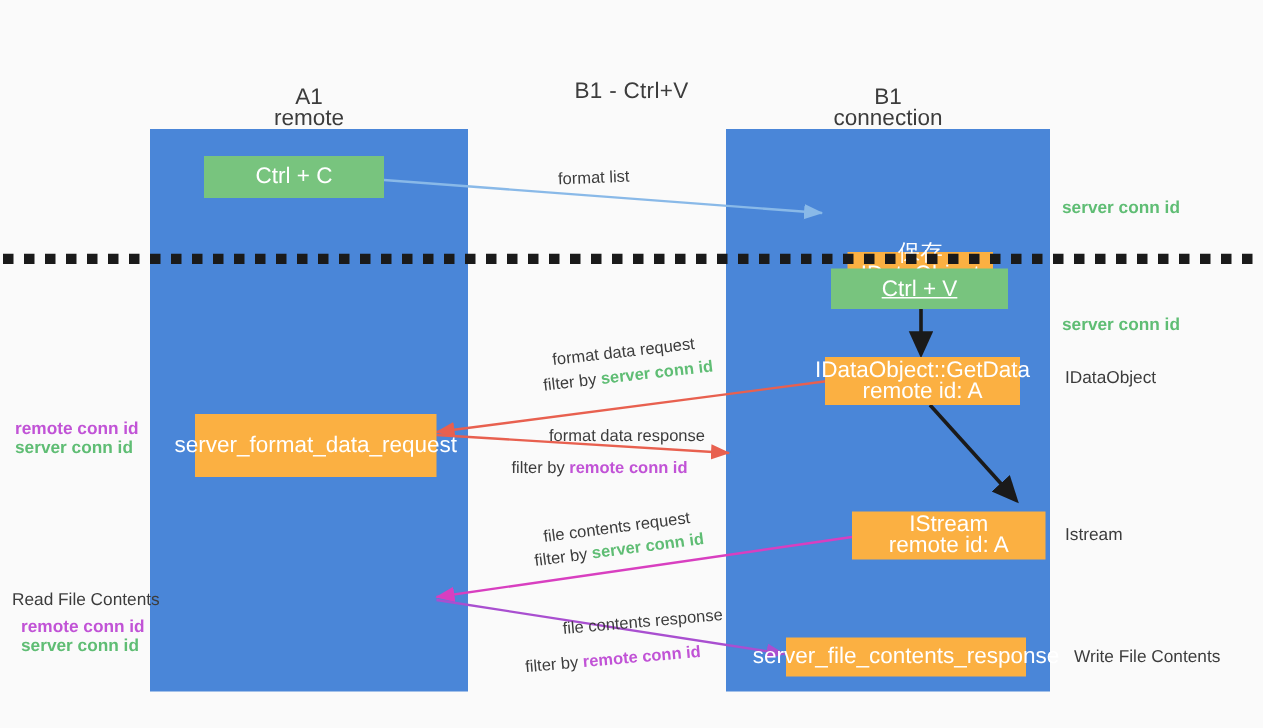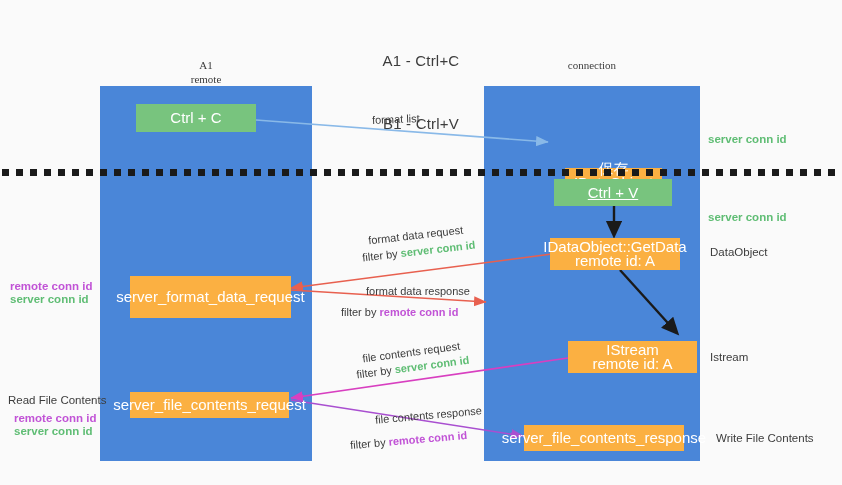--- a/index.html
+++ b/index.html
@@ -32,24 +32,23 @@
     font-size: 15px;
     line-height: 21px;
     color: #3c3c3c;
     white-space: pre;
   }
   #title div { letter-spacing: 0.2px; }
 
   
   .col-header {
     text-align: center;
-    font-size: 11px;
-    line-height: 14px;
-    color: #3c3c3c;
-    font-family: Liberation Serif, serif;
+    font-size: 15px;
+    line-height: 14px;
+    color: #3c3c3c;
   }
   .col-header .c-name { }
   .col-header .c-sub { }
 
   
   .lane {
     background: #4a86d8;
   }
   #laneA { left: 100px; top: 86px; width: 212px; height: 375px; }
   #laneB { left: 484px; top: 86px; width: 216px; height: 375px; }
@@ -103,29 +102,29 @@
     width: 842px; height: 485px;
     pointer-events: none;
   }
 </style>
 </head>
 <body>
 
 <div id="stage">
 
   <div id="title" class="abs">
-    <div>A1 - Ctrl+C</div>
     <div>B1 - Ctrl+V</div>
   </div>
 
   <div class="abs col-header" style="left:100px; top:58px; width:212px;">
     <div class="c-name">A1</div>
     <div class="c-sub">remote</div>
   </div>
   <div class="abs col-header" style="left:484px; top:58px; width:216px;">
+    <div class="c-name">B1</div>
     <div class="c-sub">connection</div>
   </div>
 
   <div id="laneA" class="abs lane"></div>
   <div id="laneB" class="abs lane"></div>
 
   <svg class="overlay" viewBox="0 0 842 485">
     <defs>
       <marker id="ah-blue" markerWidth="9" markerHeight="9" refX="7.5" refY="3.2" orient="auto">
         <path d="M0,0 L8,3.2 L0,6.4 z" fill="#89b9e8"></path>
@@ -160,23 +159,20 @@
   </svg>
 
   <div class="abs box green" style="left:136px; top:104px; width:120px; height:28px;">
     <span>Ctrl + C</span>
   </div>
 
   <div class="abs box orange" style="left:130px; top:276px; width:161px; height:42px;">
     <span>server_format_data_request</span>
   </div>
 
-  <div class="abs box orange" style="left:130px; top:392px; width:159px; height:26px;">
-    <span>server_file_contents_request</span>
-  </div>
 
   <div class="abs box orange" style="left:565px; top:128px; width:97px; height:30px;margin-top:40px;">
     <span>保存IDataObject</span>
     <span class="l2">remote id: A</span>
   </div>
 
   <div class="abs box green" style="left:554px; top:179px; width:118px; height:27px;text-decoration:underline;">
     <span>Ctrl + V</span>
   </div>
 
@@ -190,21 +186,21 @@
     <span>IStream</span>
     <span class="l2">remote id: A</span>
   </div>
 
   <div class="abs box orange" style="left:524px; top:425px; width:160px; height:26px;">
     <span>server_file_contents_response</span>
   </div>
 
   <div class="abs note green-b" style="left:708px; top:132px;">server conn id</div>
   <div class="abs note green-b" style="left:708px; top:210px;">server conn id</div>
-  <div class="abs note plain" style="left:710px; top:245px;">DataObject</div>
+  <div class="abs note plain" style="left:710px; top:245px;">IDataObject</div>
   <div class="abs note plain" style="left:710px; top:350px;">Istream</div>
   <div class="abs note plain" style="left:716px; top:431px;">Write File Contents</div>
 
   <div class="abs note purple-b" style="left:10px; top:279px;">remote conn id</div>
   <div class="abs note green-b" style="left:10px; top:292px;">server conn id</div>
 
   <div class="abs note plain" style="left:8px; top:393px;">Read File Contents</div>
   <div class="abs note purple-b" style="left:14px; top:411px;">remote conn id</div>
   <div class="abs note green-b" style="left:14px; top:424px;">server conn id</div>
 

